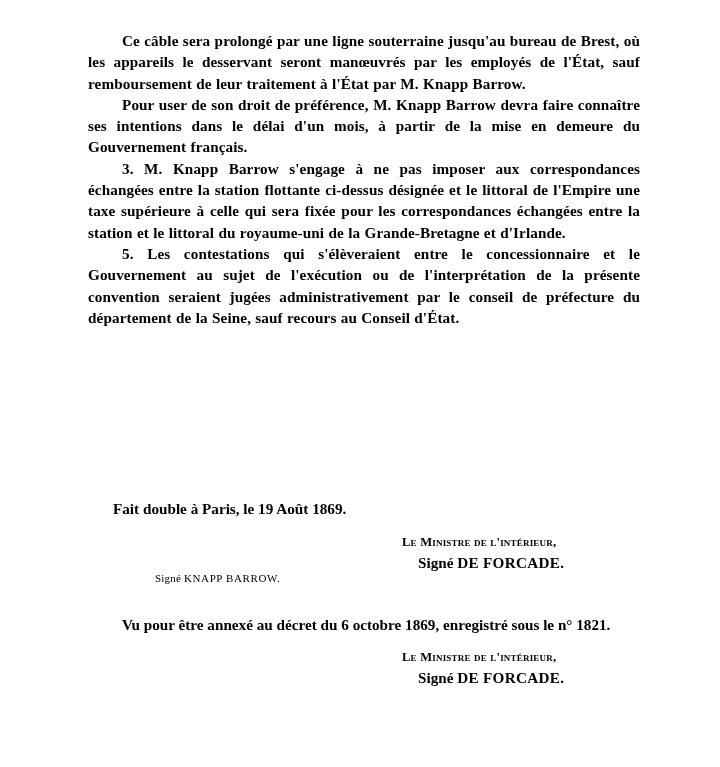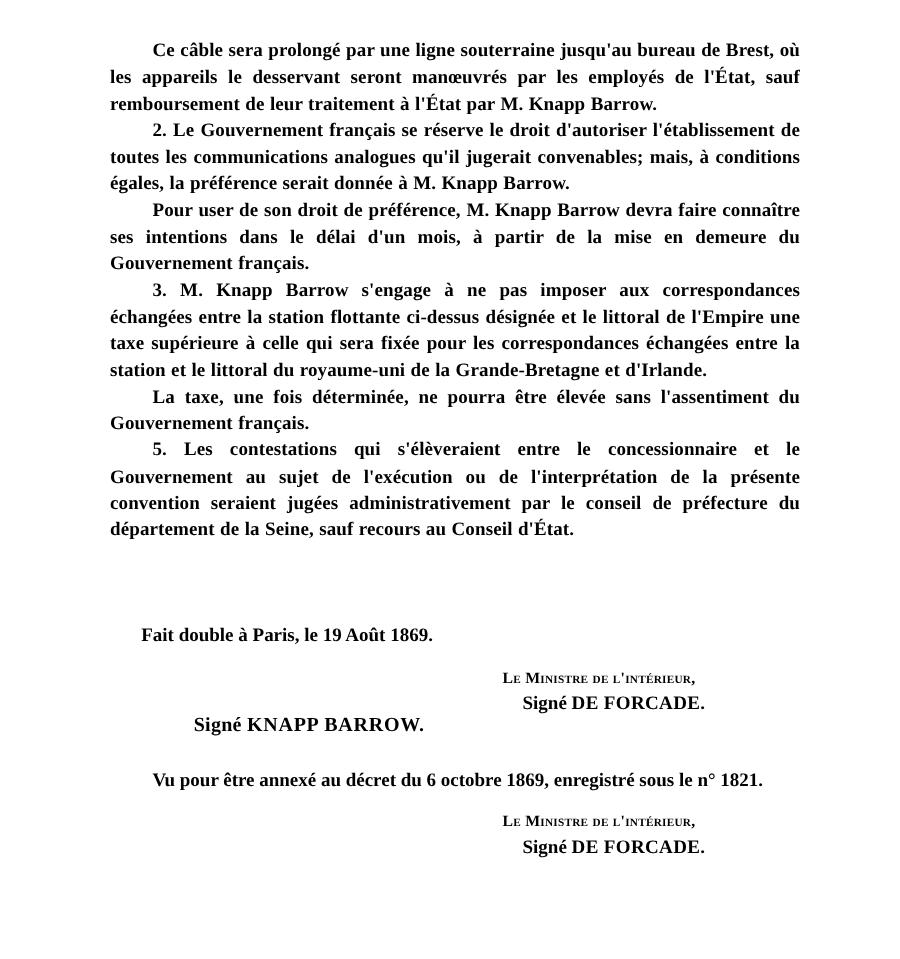--- a/index.html
+++ b/index.html
@@ -69,22 +69,22 @@
     margin: 0 0 0 88px;
   }
   .sig-name .sc {
     font-variant: small-caps;
     letter-spacing: 0.3px;
   }
   .sig-left {
     position: absolute;
     left: 155px;
     top: 572px;
-    font-size: 16px;
-    font-weight: 700;
+    font-size: 11px;
+    font-weight: 400;
     letter-spacing: 0.2px;
   }
   .sig-left .sc {
     font-variant: small-caps;
     letter-spacing: 0.6px;
   }
   .annex-line {
     position: absolute;
     left: 88px;
     top: 614px;
@@ -104,24 +104,22 @@
   .sig-block-2 .sig-title { margin-left: 72px; }
   .sig-block-2 .sig-name { margin-left: 88px; }
 </style>
 </head>
 <body>
 
 <div class="page">
 
   <div class="body-text">
     <p class="para">Ce câble sera prolongé par une ligne souterraine jusqu'au bureau de Brest, où les appareils le desservant seront manœuvrés par les employés de l'État, sauf remboursement de leur traitement à l'État par M. Knapp Barrow.</p>
-    <p class="para">2. Le Gouvernement français se réserve le droit d'autoriser l'établissement de toutes les communications analogues qu'il jugerait convenables; mais, à conditions égales, la préférence serait donnée à M. Knapp Barrow.</p>
     <p class="para">Pour user de son droit de préférence, M. Knapp Barrow devra faire connaître ses intentions dans le délai d'un mois, à partir de la mise en demeure du Gouvernement français.</p>
     <p class="para">3. M. Knapp Barrow s'engage à ne pas imposer aux correspondances échangées entre la station flottante ci-dessus désignée et le littoral de l'Empire une taxe supérieure à celle qui sera fixée pour les correspondances échangées entre la station et le littoral du royaume-uni de la Grande-Bretagne et d'Irlande.</p>
-    <p class="para">La taxe, une fois déterminée, ne pourra être élevée sans l'assentiment du Gouvernement français.</p>
     <p class="para">5. Les contestations qui s'élèveraient entre le concessionnaire et le Gouvernement au sujet de l'exécution ou de l'interprétation de la présente convention seraient jugées administrativement par le conseil de préfecture du département de la Seine, sauf recours au Conseil d'État.</p>
   </div>
 
   <div class="date-line">Fait double à Paris, le 19 Août 1869.</div>
 
   <div class="sig-block-1">
     <div class="sig-title">Le Ministre de l'intérieur,</div>
     <div class="sig-name">
       <span>Signé </span><span class="sc">DE FORCADE.</span>
     </div>

